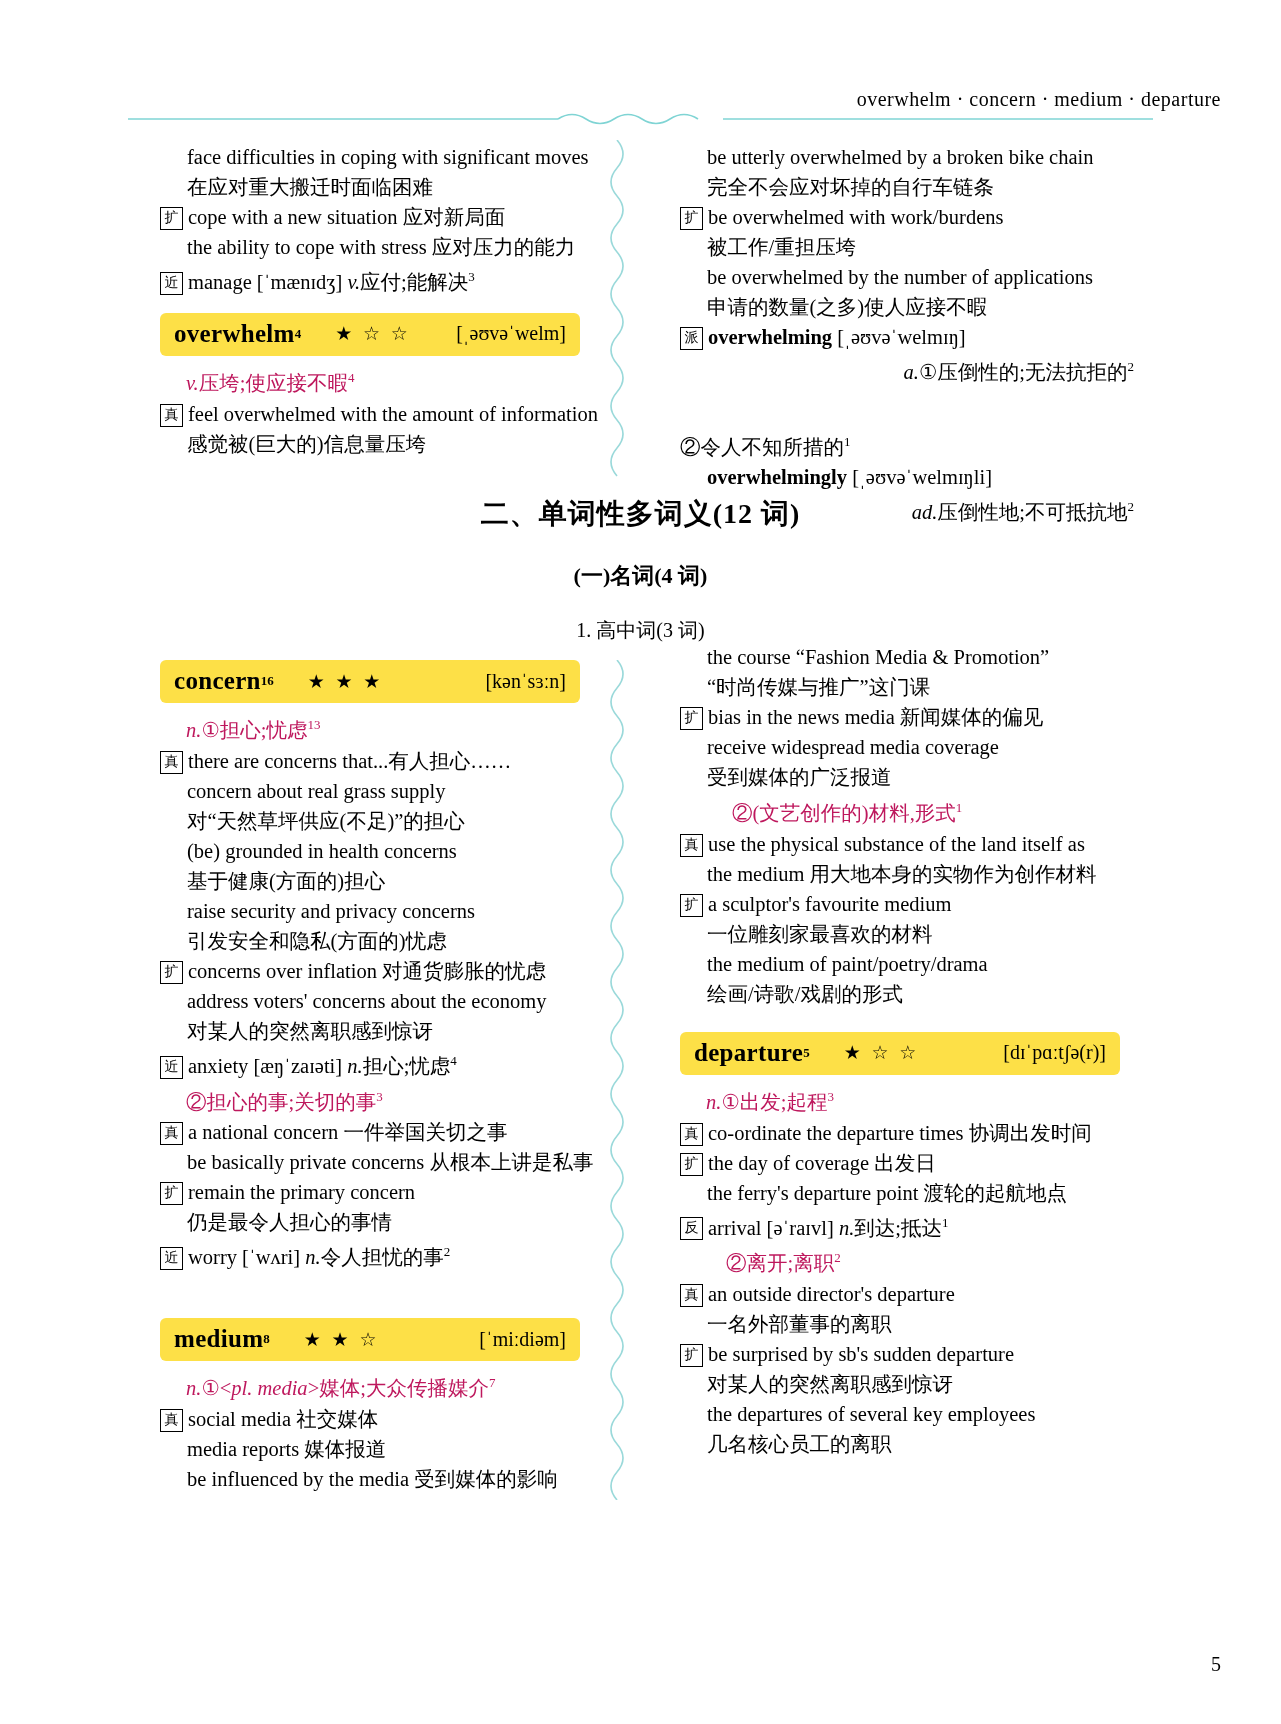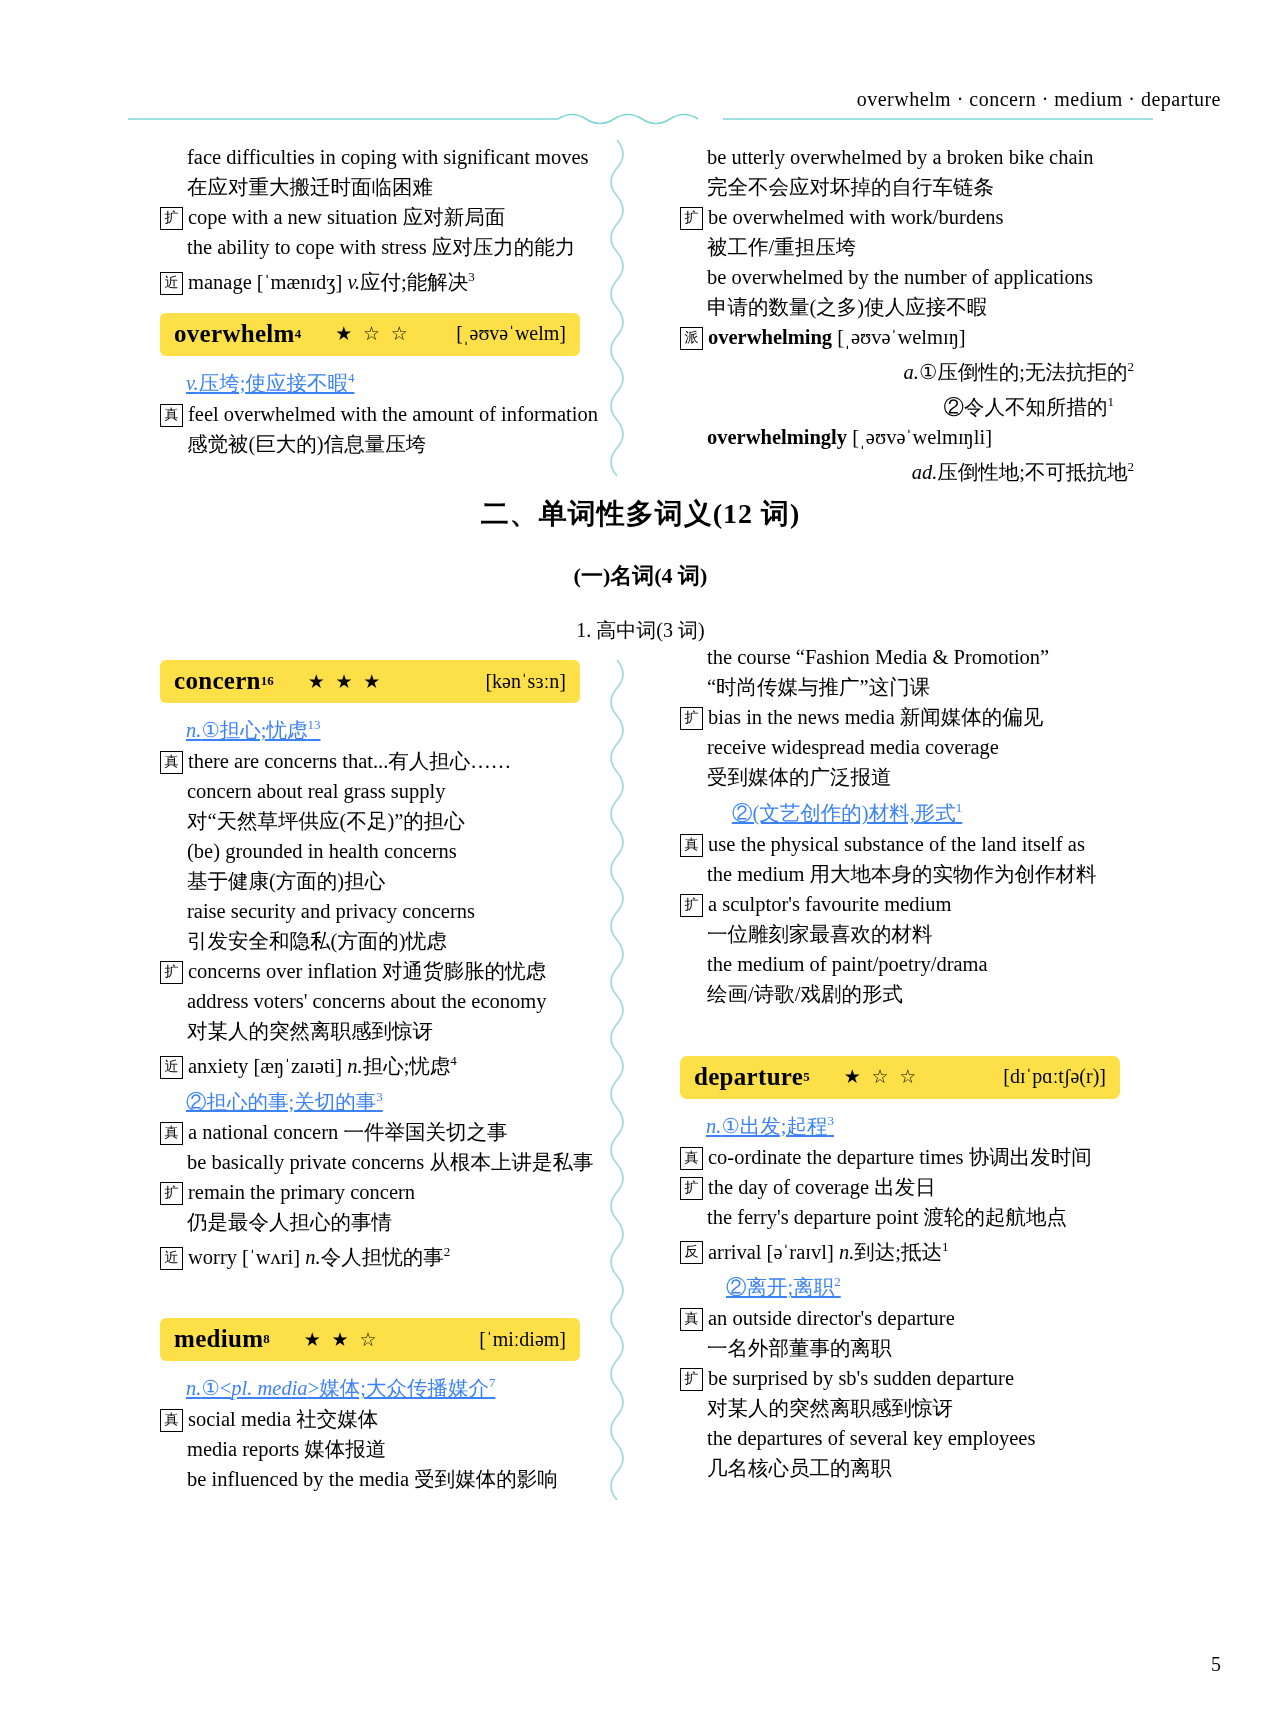--- a/index.html
+++ b/index.html
@@ -103,24 +103,23 @@
     margin-left: 34px;
     font-size: 19px;
     letter-spacing: 3px;
   }
   .hw-phon {
     margin-left: auto;
     font-size: 20px;
     font-family: "Liberation Serif", serif;
   }
   .sense {
-    color: #3b82f6;
+    color: #be185d;
     font-size: 20.5px;
     line-height: 31px;
-    text-decoration: underline;
   }
   .sense .sup { font-size: 13px; vertical-align: super; }
   .sense-indent { padding-left: 26px; }
 
   .sup { font-size: 13px; vertical-align: super; }
 
   
   .sec-h1 {
     text-align: center;
     font-size: 28px;
@@ -225,21 +224,21 @@
     <div class="line indent zh">
       <span>申请的数量(之多)使人应接不暇</span>
     </div>
 
     <div class="line">
       <span class="tag">派</span><b>overwhelming</b>&nbsp;<span>[ˌəʊvəˈwelmɪŋ]</span>
     </div>
     <div class="line" style="text-align:right; padding-right:16px;">
       <span class="ital">a.</span><span class="zh">①压倒性的;无法抗拒的</span><span class="sup">2</span>
     </div>
-    <div class="line" style="text-align:right; padding-right:36px;">
+    <div class="line" style="padding-right:36px;margin-top:40px;">
       <span class="zh">②令人不知所措的</span><span class="sup">1</span>
     </div>
     <div class="line indent">
       <b>overwhelmingly</b>&nbsp;<span>[ˌəʊvəˈwelmɪŋli]</span>
     </div>
     <div class="line" style="text-align:right; padding-right:16px;">
       <span class="ital">ad.</span><span class="zh">压倒性地;不可抵抗地</span><span class="sup">2</span>
     </div>
   </div>
 
@@ -334,21 +333,21 @@
     <div class="line indent">
       <span>the medium </span><span class="zh">用大地本身的实物作为创作材料</span>
     </div>
     <div class="line">
       <span class="tag">扩</span><span>a sculptor's favourite medium</span>
     </div>
     <div class="line indent zh"><span>一位雕刻家最喜欢的材料</span></div>
     <div class="line indent"><span>the medium of paint/poetry/drama</span></div>
     <div class="line indent zh"><span>绘画/诗歌/戏剧的形式</span></div>
 
-    <div class="hw-box" style="margin-top:47px; width:440px;border-radius:7px;">
+    <div class="hw-box" style="margin-top:23px; width:440px;">
       <span class="hw-word">departure</span>
         <span class="hw-sup">5</span>
       <span class="hw-stars">★ ☆ ☆</span>
       <span class="hw-phon">[dɪˈpɑːtʃə(r)]</span>
     </div>
     <div class="sense sense-indent">
       <span class="ital">n.</span><span>①出发;起程</span><span class="sup">3</span>
     </div>
     <div class="line">
       <span class="tag">真</span><span>co-ordinate the departure times </span><span class="zh">协调出发时间</span>

